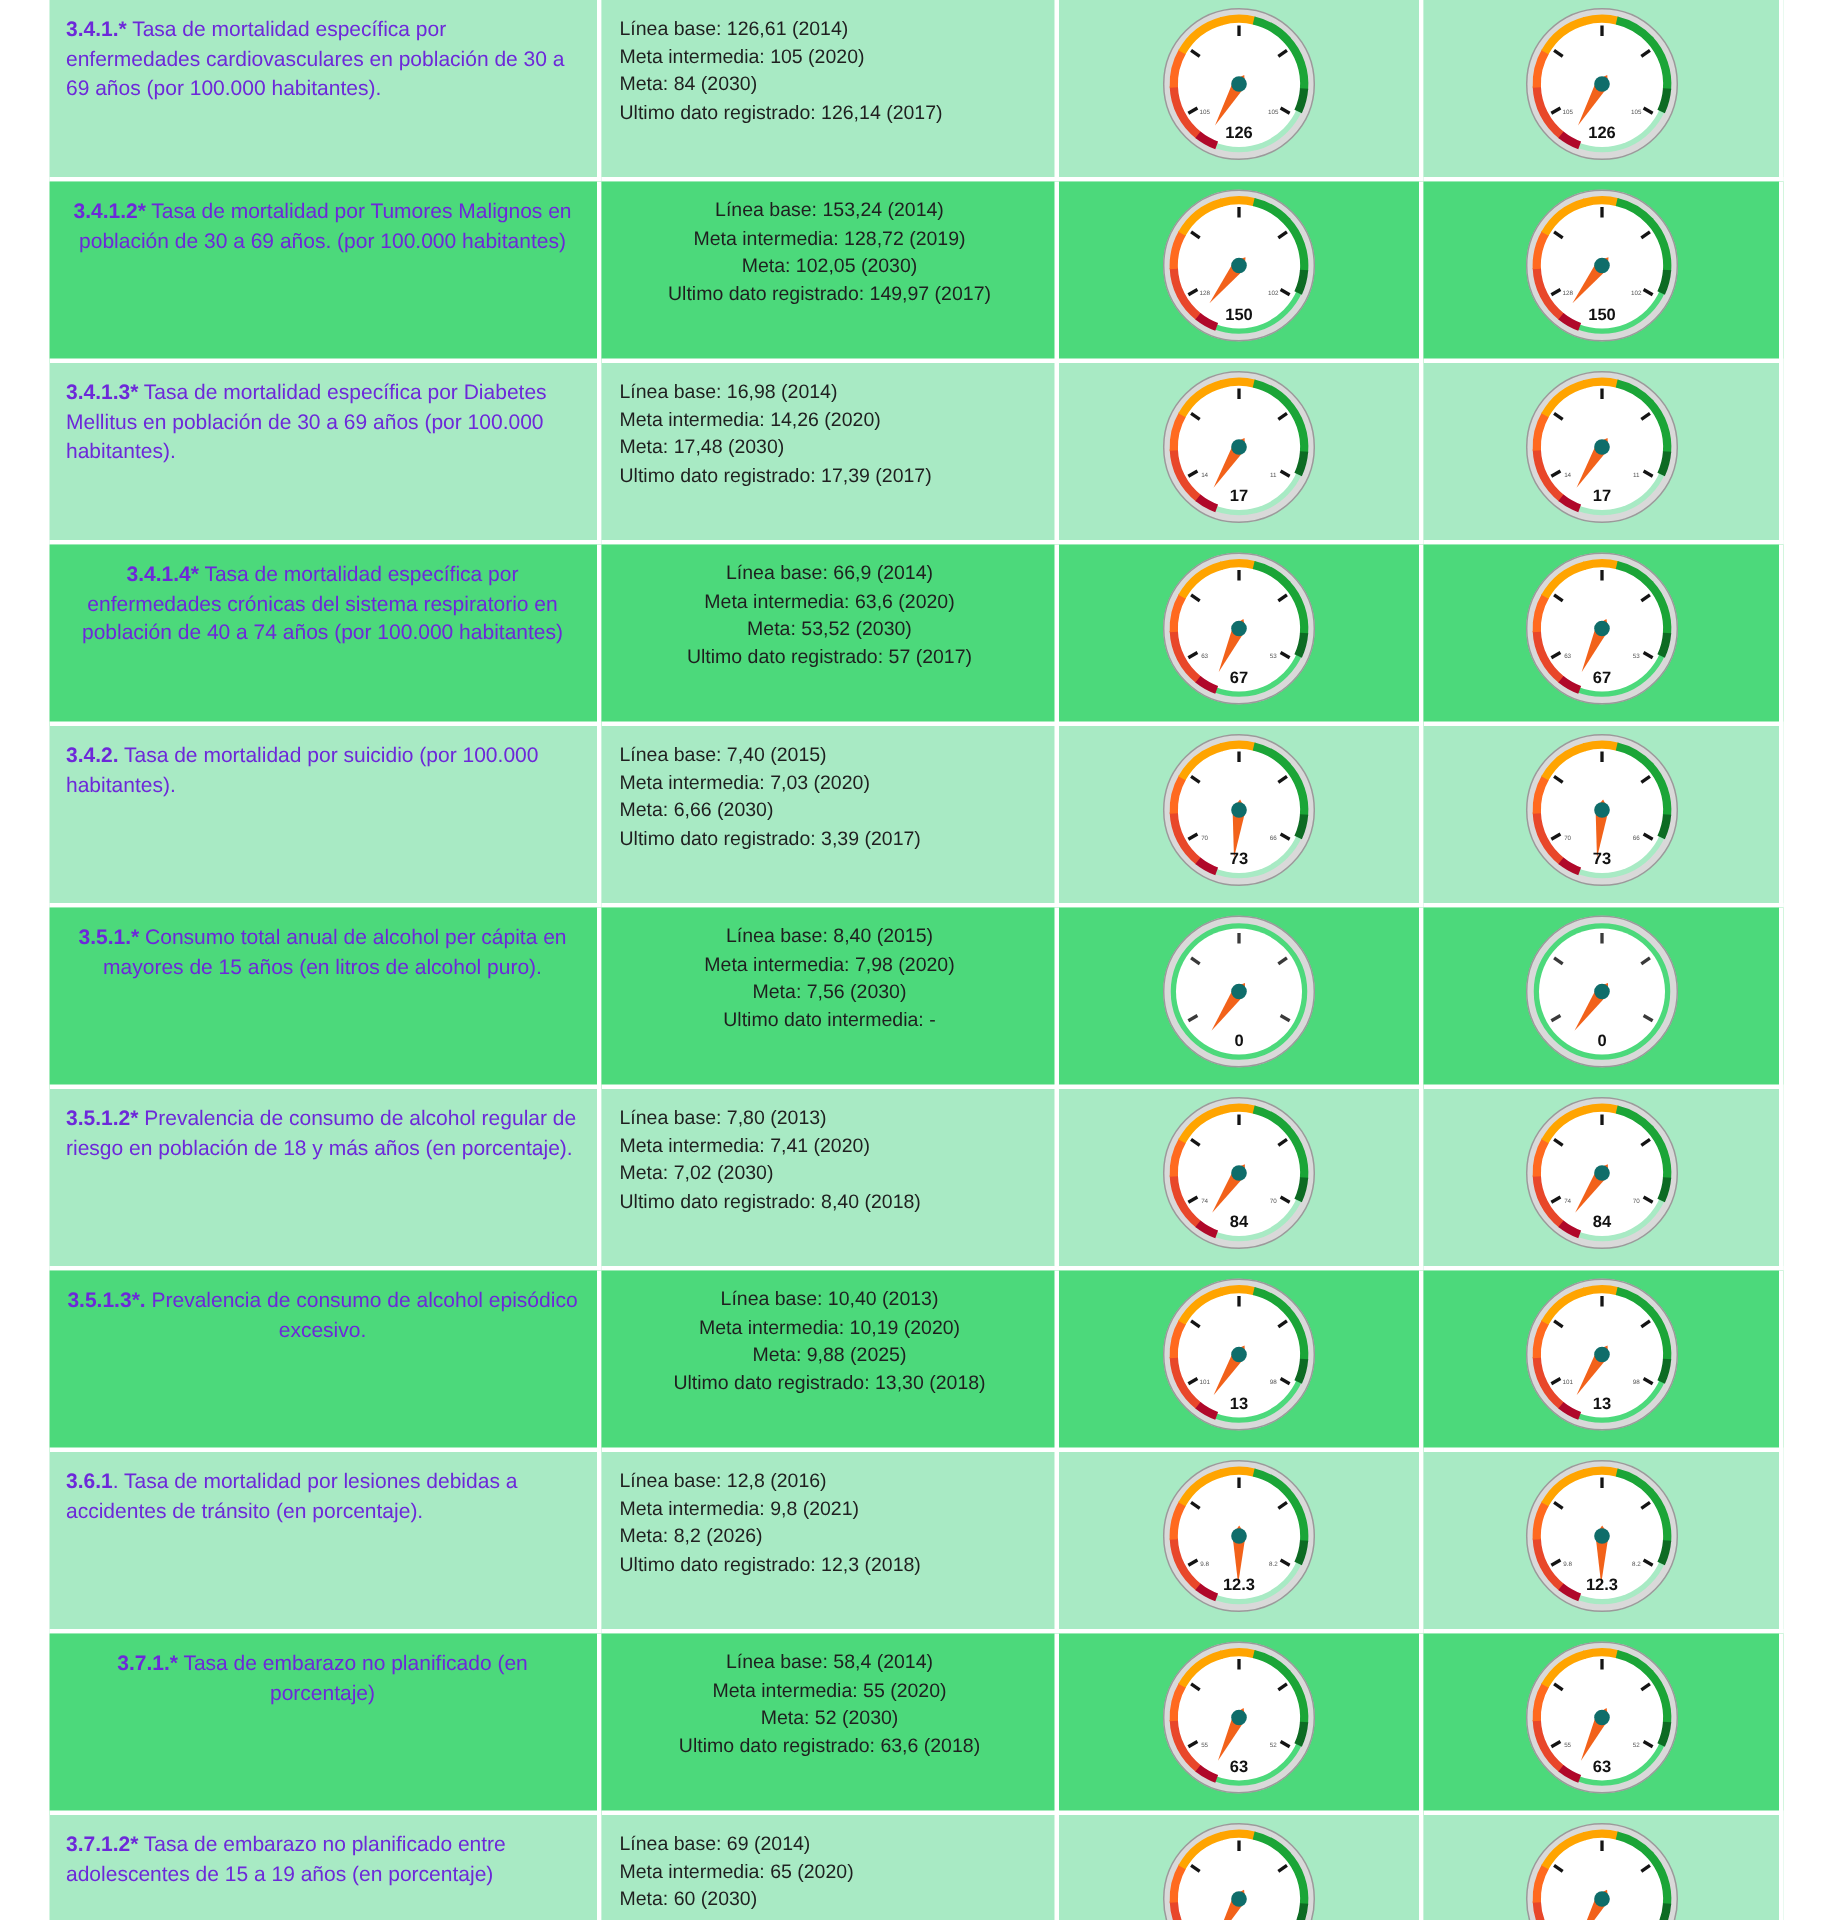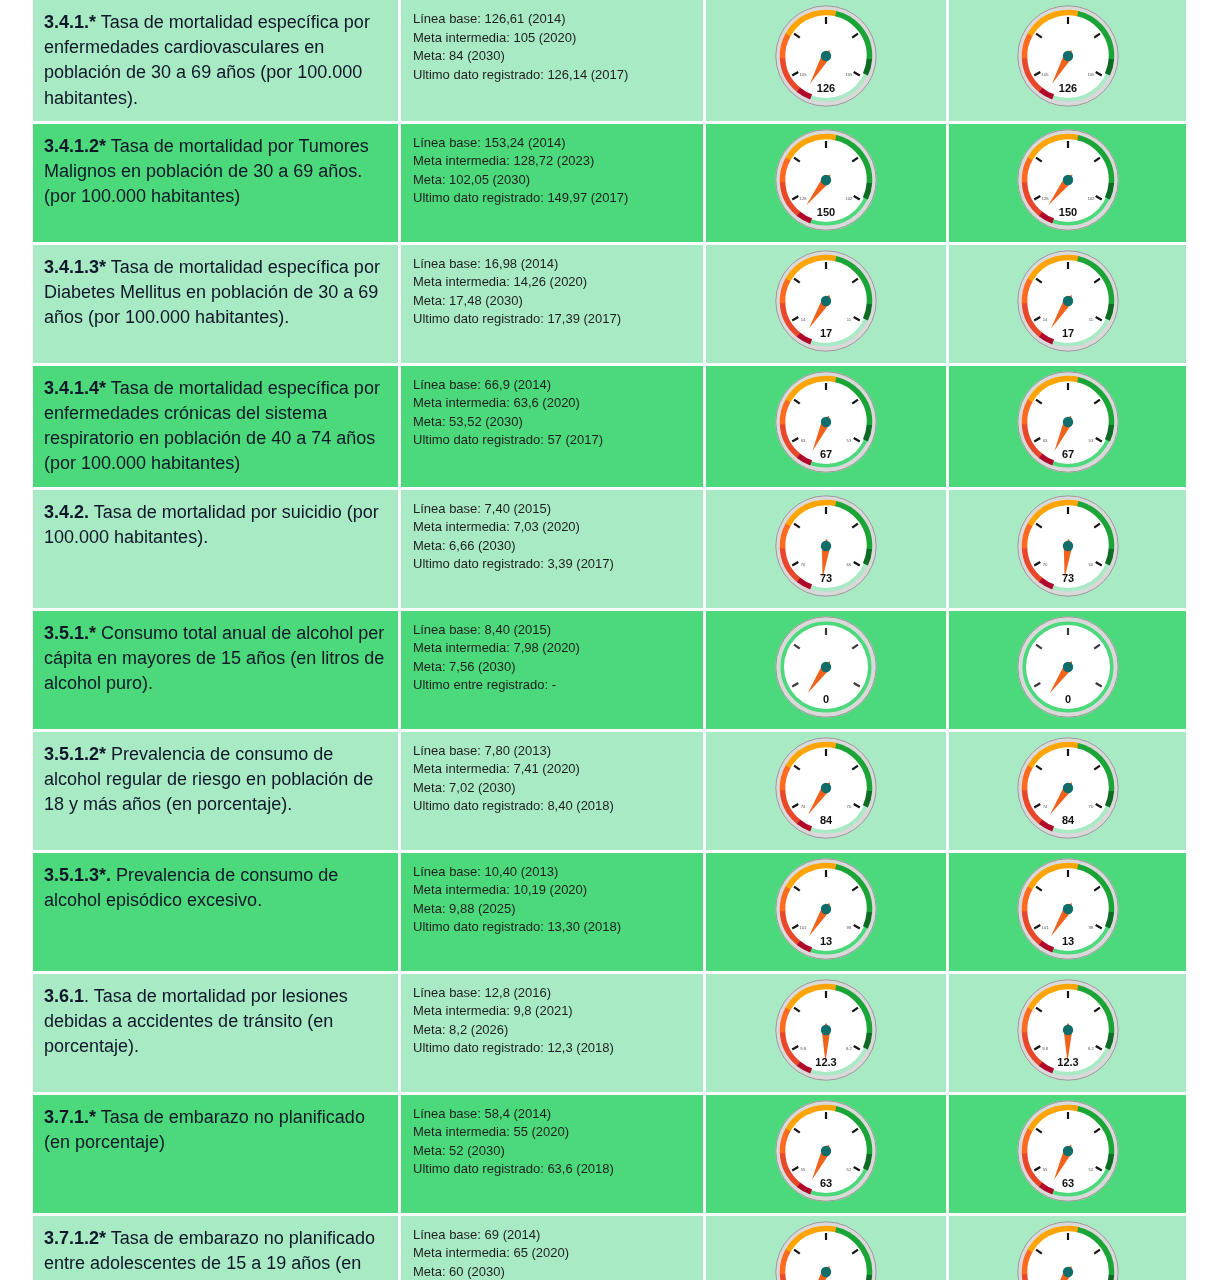--- a/index.html
+++ b/index.html
@@ -20,26 +20,26 @@
     vertical-align:top;
     padding:0;
     border-bottom:3px solid #ffffff;
     border-right:3px solid #ffffff;
   }
   td.c-desc{width:365px;}
   td.c-vals{width:302px;}
   td.c-g1{width:240px;}
   td.c-g2{width:237px;border-right:none;}
   tr.row-light td{background:#a8eac4;}
-  tr.row-dark  td{background:#4cd97b;}
+  tr.row-dark  td{background:#4cd97b;text-align:center;}
   .desc-inner{
     padding:10px 12px 10px 11px;
-    font-size:18px;
+    font-size:14px;
     line-height:1.40;
-    color:#0f172a;
+    color:#6d28d9;
   }
   .desc-inner b{font-weight:bold;}
   .vals-inner{
     padding:10px 10px 10px 12px;
     font-size:13px;
     line-height:1.43;
     color:#1f1f1f;
   }
   .vals-inner div{white-space:nowrap;}
   .gauge-cell{
@@ -125,21 +125,21 @@
             </div>
           </td>
         </tr>
         <tr class="row-dark">
           <td class="c-desc">
             <div class="desc-inner"><b>3.4.1.2*</b><span> Tasa de mortalidad por Tumores Malignos en población de 30 a 69 años. (por 100.000 habitantes)</span></div>
           </td>
           <td class="c-vals">
             <div class="vals-inner">
               <div>Línea base: 153,24 (2014)</div>
-              <div>Meta intermedia: 128,72 (2023)</div>
+              <div>Meta intermedia: 128,72 (2019)</div>
               <div>Meta: 102,05 (2030)</div>
               <div>Ultimo dato registrado: 149,97 (2017)</div>
             </div>
           </td>
           <td class="c-g1">
             <div class="gauge-cell">
               <svg viewBox="0 0 118 118" width="118" height="118" class="gwrap">
                 <circle cx="59" cy="56" r="48" fill="none" stroke="#d9d9d9" stroke-width="5"></circle>
                 <circle cx="59" cy="56" r="50.2" fill="none" stroke="#9a9a9a" stroke-width="1"></circle>
                 <circle cx="59" cy="56" r="42" fill="#ffffff"></circle>
@@ -395,21 +395,21 @@
         </tr>
         <tr class="row-dark">
           <td class="c-desc">
             <div class="desc-inner"><b>3.5.1.*</b><span> Consumo total anual de alcohol per cápita en mayores de 15 años (en litros de alcohol puro).</span></div>
           </td>
           <td class="c-vals">
             <div class="vals-inner">
               <div>Línea base: 8,40 (2015)</div>
               <div>Meta intermedia: 7,98 (2020)</div>
               <div>Meta: 7,56 (2030)</div>
-              <div>Ultimo entre registrado: -</div>
+              <div>Ultimo dato intermedia: -</div>
             </div>
           </td>
           <td class="c-g1">
             <div class="gauge-cell">
               <svg viewBox="0 0 118 118" width="118" height="118" class="gwrap">
                 <circle cx="59" cy="56" r="48" fill="none" stroke="#d9d9d9" stroke-width="5"></circle>
                 <circle cx="59" cy="56" r="50.2" fill="none" stroke="#9a9a9a" stroke-width="1"></circle>
                 <circle cx="59" cy="56" r="42" fill="#ffffff"></circle>
                 <line x1="59.00" y1="17.00" x2="59.00" y2="24.00" stroke="#3a3a3a" stroke-width="2.2"></line>
                 <line x1="27.05" y1="33.63" x2="32.79" y2="37.65" stroke="#3a3a3a" stroke-width="2.2"></line>

